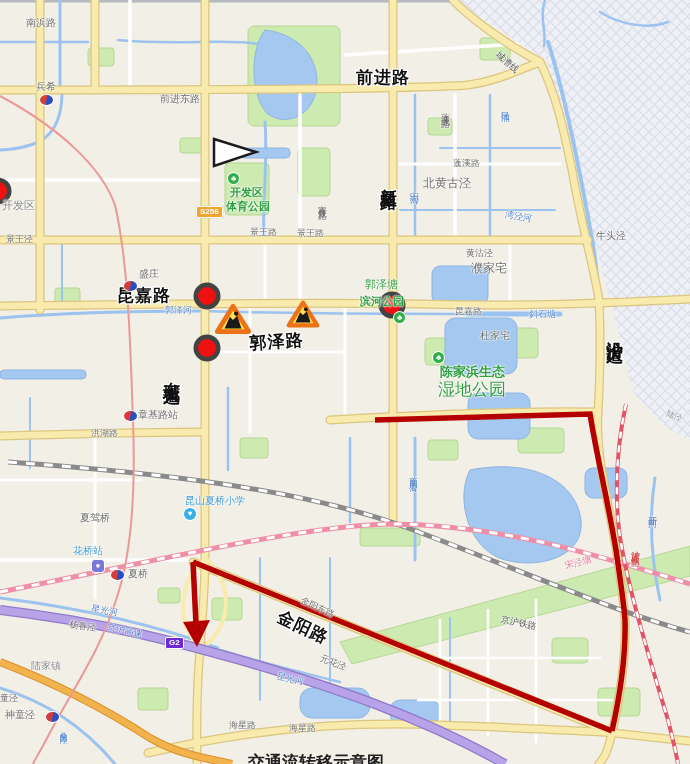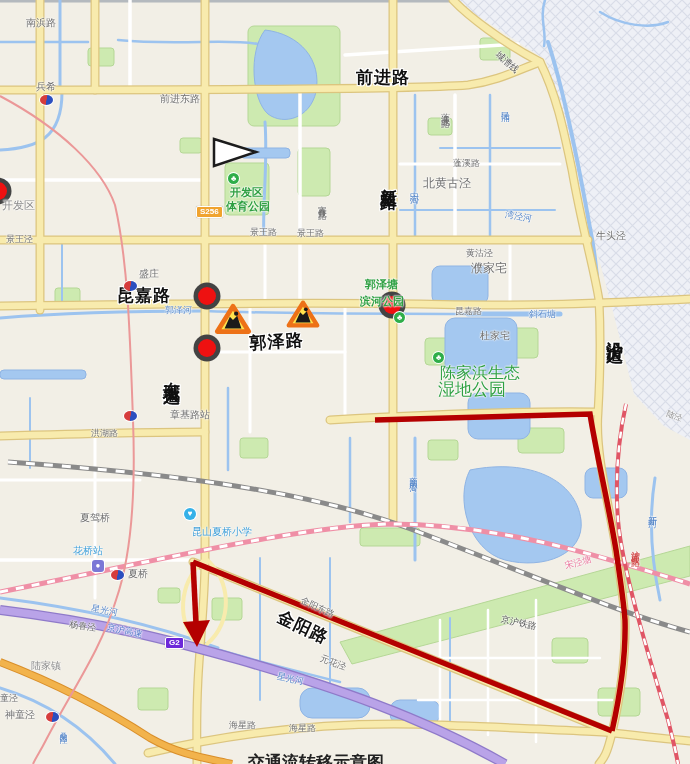--- a/index.html
+++ b/index.html
@@ -246,22 +246,22 @@
       <div class="lbl sm" style="left: 596px; top: 231px; font-size: 10px; color: rgb(109, 109, 109); text-align: center;">牛头泾</div>
       <div class="lbl sm" style="left: 500px; top: 50px; font-size: 9px; color: rgb(85, 85, 85); transform: rotate(42deg);">城漕线</div>
       <div class="lbl sm" style="left: 466px; top: 249px; font-size: 9px; color: rgb(109, 109, 109);">黄沽泾</div>
       <div class="lbl sm" style="left: 471px; top: 262px; font-size: 12px; color: rgb(109, 109, 109);">濮家宅</div>
       <div class="lbl sm" style="left: 480px; top: 331px; font-size: 10px; color: rgb(109, 109, 109);">杜家宅</div>
       <div class="lbl sm" style="left: 165px; top: 306px; font-size: 9px; color: rgb(85, 134, 200);">郭泽河</div>
       <div class="lbl sm" style="left: 529px; top: 310px; font-size: 9px; color: rgb(85, 134, 200);">斜石塘</div>
       <div class="lbl sm" style="left: 455px; top: 307px; font-size: 9px; color: rgb(109, 109, 109);">昆嘉路</div>
       <div class="lbl sm" style="left: 91px; top: 429px; font-size: 9px; color: rgb(109, 109, 109);">洪湖路</div>
       <div class="lbl sm" style="left: 80px; top: 513px; font-size: 10px; color: rgb(109, 109, 109);">夏驾桥</div>
-      <div class="lbl sm" style="left: 192px; top: 496px; font-size: 10px; color: rgb(63, 159, 216); margin-top: 31px;">昆山夏桥小学</div>
-      <div class="lbl sm" style="left: 138px; top: 410px; font-size: 10px; color: rgb(109, 109, 109); padding-left: 32px;">章基路站</div>
+      <div class="lbl sm" style="left: 185px; top: 496px; font-size: 10px; color: rgb(63, 159, 216);">昆山夏桥小学</div>
+      <div class="lbl sm" style="left: 138px; top: 410px; font-size: 10px; color: rgb(109, 109, 109);">章基路站</div>
       <div class="lbl sm" style="left: 73px; top: 546px; font-size: 10px; color: rgb(63, 159, 216);">花桥站</div>
       <div class="lbl sm" style="left: 128px; top: 569px; font-size: 10px; color: rgb(109, 109, 109);">夏桥</div>
       <div class="lbl sm" style="left: 70px; top: 620px; font-size: 9px; color: rgb(109, 109, 109); transform: rotate(8deg);">杨春泾</div>
       <div class="lbl sm" style="left: 92px; top: 604px; font-size: 9px; color: rgb(85, 134, 200); transform: rotate(10deg);">星光河</div>
       <div class="lbl sm" style="left: 278px; top: 672px; font-size: 9px; color: rgb(85, 134, 200); transform: rotate(12deg);">星光河</div>
       <div class="lbl sm" style="left: 31px; top: 661px; font-size: 10px; color: rgb(138, 138, 138); text-align: right;">陆家镇</div>
       <div class="lbl sm" style="left: 0px; top: 694px; font-size: 9px; color: rgb(109, 109, 109);">童泾</div>
       <div class="lbl sm" style="left: 5px; top: 710px; font-size: 10px; color: rgb(109, 109, 109);">神童泾</div>
       <div class="lbl v sm" style="left: 58px; top: 726px; font-size: 8px; color: rgb(85, 134, 200);">桑园泾</div>
       <div class="lbl sm" style="left: 108px; top: 623px; font-size: 9px; color: rgb(79, 116, 200); transform: rotate(12deg);">京沪高速</div>
@@ -270,23 +270,23 @@
       <div class="lbl v sm" style="left: 630px; top: 543px; font-size: 9px; color: rgb(208, 69, 69);">沪苏通铁路</div>
       <div class="lbl v sm" style="left: 647px; top: 508px; font-size: 9px; color: rgb(85, 134, 200);">新开河</div>
       <div class="lbl v sm" style="left: 408px; top: 470px; font-size: 8px; color: rgb(85, 134, 200);">蓬朗中心河</div>
       <div class="lbl sm" style="left: 303px; top: 596px; font-size: 9px; color: rgb(109, 109, 109); transform: rotate(25deg);">金阳东路</div>
       <div class="lbl sm" style="left: 322px; top: 654px; font-size: 9px; color: rgb(109, 109, 109); transform: rotate(20deg);">元花泾</div>
       <div class="lbl sm" style="left: 229px; top: 721px; font-size: 9px; color: rgb(109, 109, 109);">海星路</div>
       <div class="lbl sm" style="left: 289px; top: 724px; font-size: 9px; color: rgb(109, 109, 109);">海星路</div>
       <div class="lbl sm" style="left: 668px; top: 410px; font-size: 8px; color: rgb(138, 138, 138); transform: rotate(20deg);">陆泾</div>
       <div class="lbl sm" style="left: 230px; top: 187px; font-size: 11px; color: rgb(47, 160, 66); font-weight: 700;">开发区</div>
       <div class="lbl sm" style="left: 226px; top: 201px; font-size: 11px; color: rgb(47, 160, 66); font-weight: 700;">体育公园</div>
-      <div class="lbl sm" style="left: 365px; top: 279px; font-size: 11px; color: rgb(47, 160, 66); font-weight: 700;">郭泽塘</div>
+      <div class="lbl sm" style="left: 365px; top: 279px; font-size: 11px; color: rgb(47, 160, 66); font-weight: 400;">郭泽塘</div>
       <div class="lbl sm" style="left: 360px; top: 296px; font-size: 11px; color: rgb(47, 160, 66); font-weight: 700;">滨河公园</div>
-      <div class="lbl sm" style="left: 440px; top: 365px; font-size: 16px; color: rgb(47, 160, 66); font-weight: 400;">陈家浜生态</div>
+      <div class="lbl sm" style="left: 440px; top: 365px; font-size: 13px; color: rgb(47, 160, 66); font-weight: 700;">陈家浜生态</div>
       <div class="lbl sm" style="left: 438px; top: 381px; font-size: 17px; color: rgb(47, 160, 66); font-weight: 400;">湿地公园</div>
     </div>
 <div id="badges">
       <div class="badge" style="left: 196px; top: 206px; background: rgb(240, 163, 47);">S256</div>
       <div class="badge" style="left: 165px; top: 637px; background: #6d28d9;">G2</div>
     </div>
 <div id="icons">
       <div class="icon icon-metro" style="left: 40px; top: 95px;"></div>
       <div class="icon icon-metro" style="left: 124px; top: 281px;"></div>
       <div class="icon icon-metro" style="left: 124px; top: 411px;"></div>

